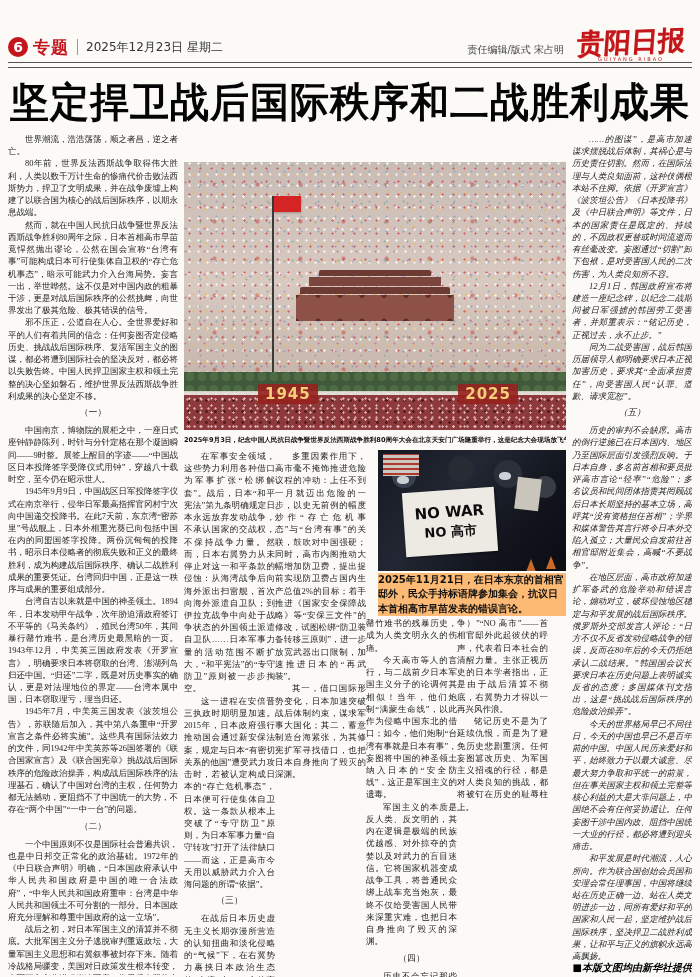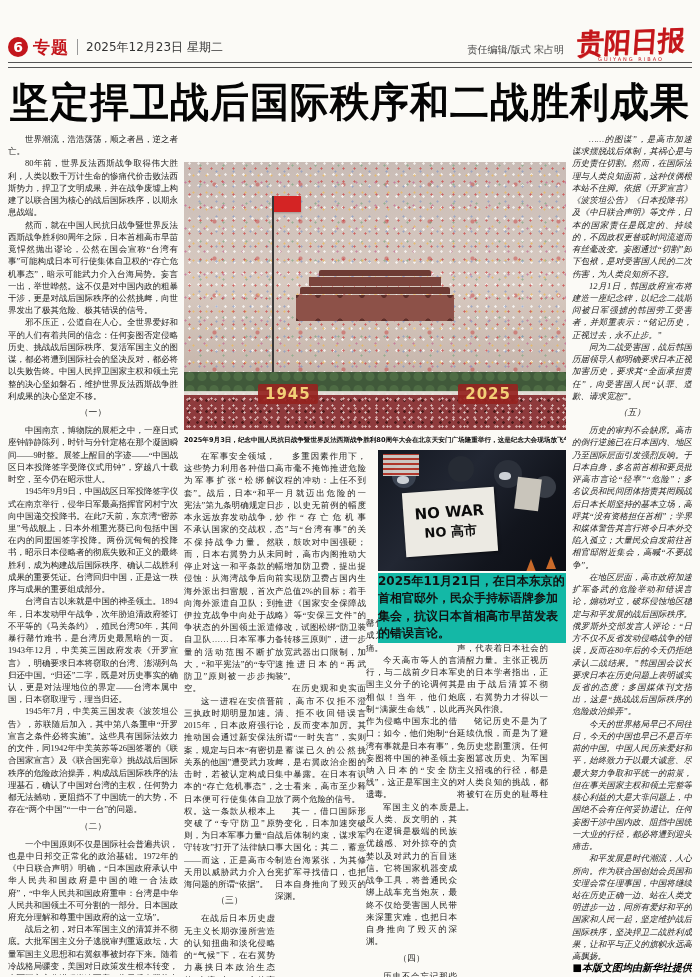--- a/index.html
+++ b/index.html
@@ -96,21 +96,21 @@
   .nowar-l2{font-family:"DejaVu Sans",sans-serif;font-weight:900;font-size:13px;color:#0c0c0c;}
   .mini-sign{position:absolute;left:5px;top:4px;width:36px;height:22px;background:#ded9d2;
      background-image:linear-gradient(#c0392b 2px,transparent 2px);
      background-size:8px 5px;background-position:3px 4px;opacity:.9;}
   .paper{position:absolute;right:26px;top:28px;width:24px;height:32px;background:#c9c5bb;
      transform:rotate(7deg);}
   .cone{position:absolute;width:0;height:0;border-left:5px solid transparent;
      border-right:5px solid transparent;border-bottom:13px solid #c96a2a;}
   .c1{right:10px;bottom:2px;} .c2{right:30px;bottom:-1px;}
   .cap-nowar{position:absolute;top:123px;right:0;width:188px;font-family:"DejaVu Sans",sans-serif;
-     font-weight:700;font-size:12px;line-height:1.45;color:#111;z-index:2;background:#14b8a6;}
+     font-weight:700;font-size:10px;line-height:1.45;color:#111;z-index:2;background:#fdba74;}
   .credit{position:absolute;right:0;bottom:0;left:0;text-align:right;font-family:"DejaVu Sans",sans-serif;
      font-weight:700;font-size:10px;background:#fbfaf6;color:#000;}
 </style>
 </head>
 <body>
 
 <div class="page">
 
   <div class="hdr">
     <div class="pagenum">6</div>
@@ -166,21 +166,20 @@
 
       <div class="midcols">
         <div class="mcol">
             <p class="para">在军事安全领域，这些势力利用各种借口为军事扩张“松绑解套”。战后，日本“和平宪法”第九条明确规定日本永远放弃发动战争，不承认国家的交战权，不保持战争力量。然而，日本右翼势力从未停止对这一和平条款的侵蚀：从海湾战争后向海外派出扫雷舰，首次向海外派遣自卫队；到伊拉克战争中向处于战争状态的外国领土派遣自卫队……日本军事力量的活动范围不断扩大，“和平宪法”的“专守防卫”原则被一步步掏空。</p>
             <p class="para">这一进程在安倍晋三执政时期明显加速。2015年，日本政府强行推动国会通过新安保法案，规定与日本“有密切关系的他国”遭受武力攻击时，若被认定构成日本的“存亡危机事态”，日本便可行使集体自卫权。这一条款从根本上突破了“专守防卫”原则，为日本军事力量“自守转攻”打开了法律缺口——而这，正是高市今天用以威胁武力介入台海问题的所谓“依据”。</p>
             <div class="sec">（三）</div>
             <p class="para">在战后日本历史虚无主义长期弥漫所营造的认知扭曲和淡化侵略的“气候”下，在右翼势力裹挟日本政治生态的“土壤”中，一个偏离和平轨道的日本，正在成为地区的重大风险源。</p>
           </div>
         <div class="mcol">
             <p class="para">多重因素作用下，高市毫不掩饰推进危险议程的冲动：上任不到一月就迈出危险的一步，以史无前例的幅度炒作“存亡危机事态”与“台湾有事”的关联，鼓吹对中国强硬；同时，高市内阁推动大幅增加防卫费，提出提前实现防卫费占国内生产总值2%的目标；着手推进《国家安全保障战略》等“安保三文件”的修改，试图松绑“防卫装备转移三原则”，进一步放宽武器出口限制，加速推进日本的“再武装”。</p>
-            <p class="para">在历史观和史实面前，高市不仅拒不澄清、拒不收回错误言论，反而变本加厉。其所谓“一时失言”，实则是蓄谋已久的公然挑衅，是右翼政治企图的集中暴露。在日本有识之士看来，高市至少释放了两个危险的信号。</p>
             <p class="para">其一，借口国际形势变化，日本加速突破战后体制约束，谋求军事大国化；其二，蓄意制造台海紧张，为其修宪扩军寻找借口，也把日本自身推向了毁灭的深渊。</p>
           </div>
         <div class="mcol">
           <div class="spacer"></div>
           <div>
               <p class="para">白骨累累……这段罄竹难书的残暴历史，成为人类文明永久的伤痛。</p>
               <p class="para">今天高市等人的言行，与二战前夕日本军国主义分子的论调何其相似！当年，他们炮制“满蒙生命线”，以此作为侵略中国东北的借口；如今，他们炮制“台湾有事就是日本有事”，妄图将中国的神圣领土纳入日本的“安全防线”，这正是军国主义的遗毒。</p>
               <p class="para">军国主义的本质是反人类、反文明的，其内在逻辑是极端的民族优越感、对外掠夺的贪婪以及对武力的盲目迷信。它将国家机器变成战争工具，将普通民众绑上战车充当炮灰，最终不仅给受害国人民带来深重灾难，也把日本自身推向了毁灭的深渊。</p>
               <div class="sec">（四）</div>
               <p class="para">历史不会忘记那些正义的声音。连日来，日本多地民众自发举行集会，抗议高市的谬论。</p>

